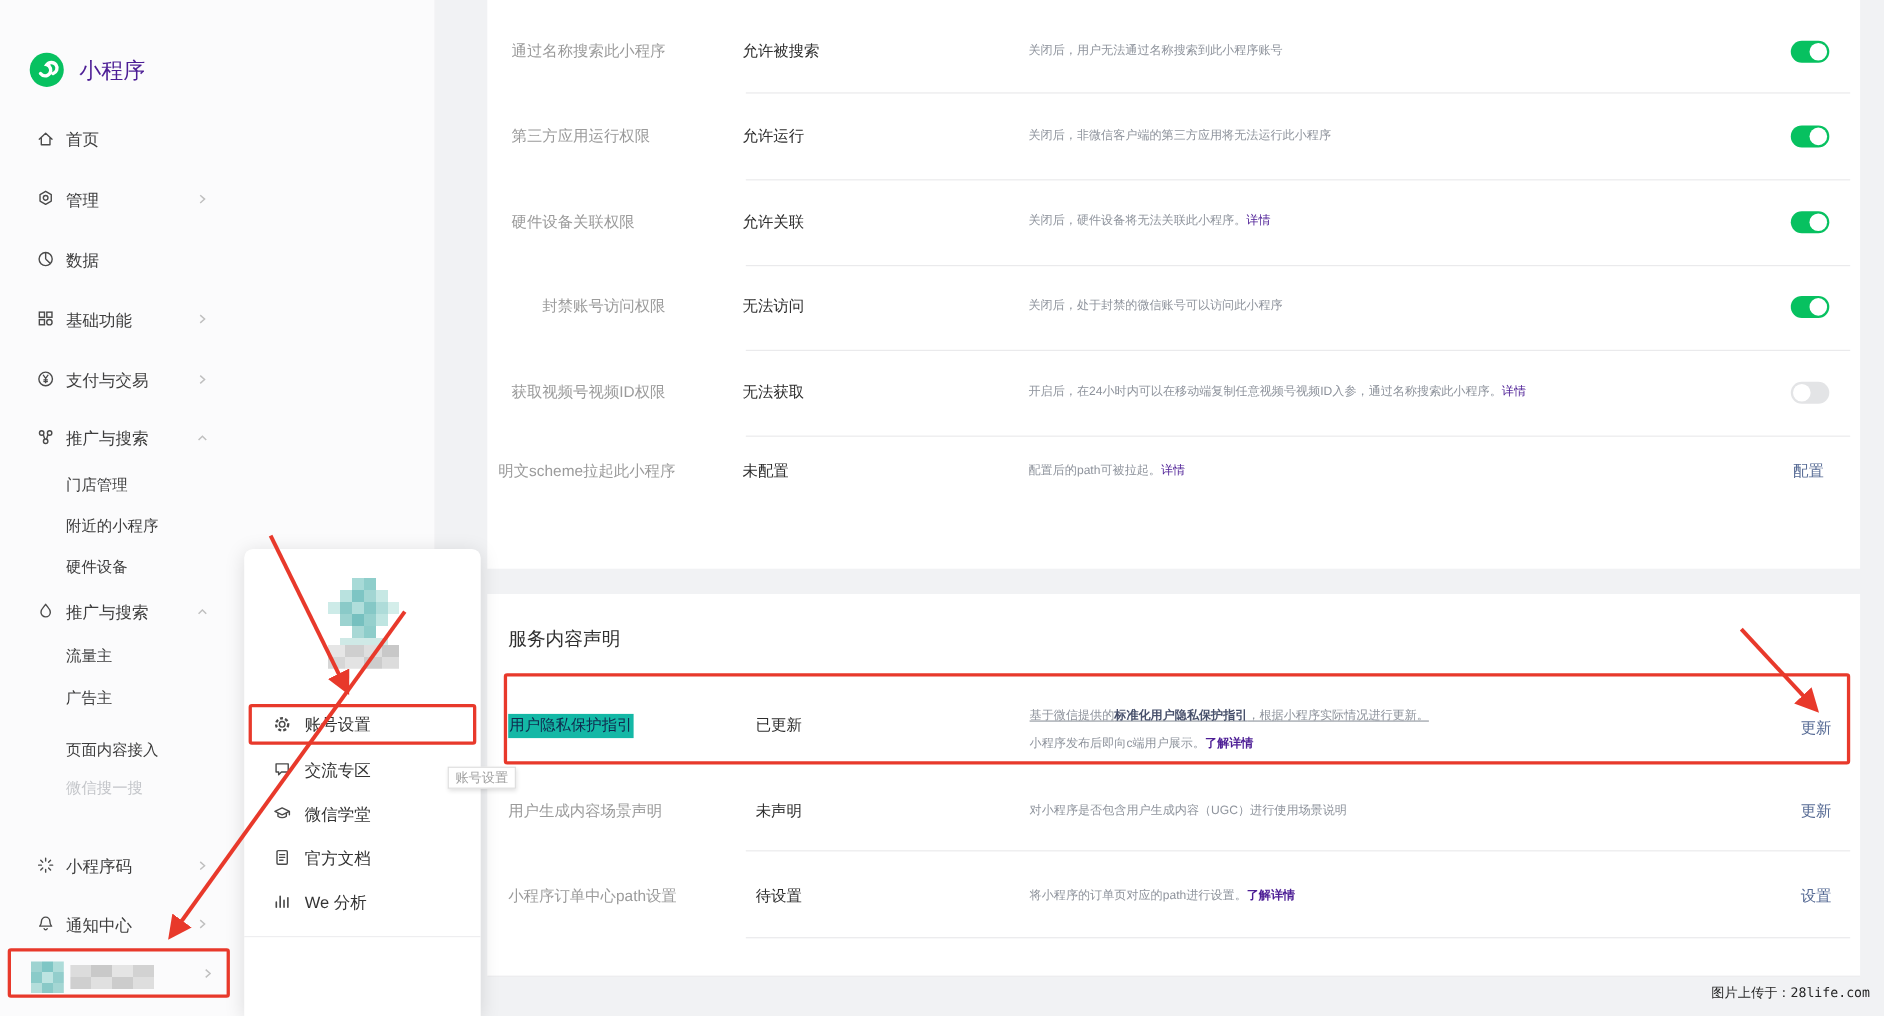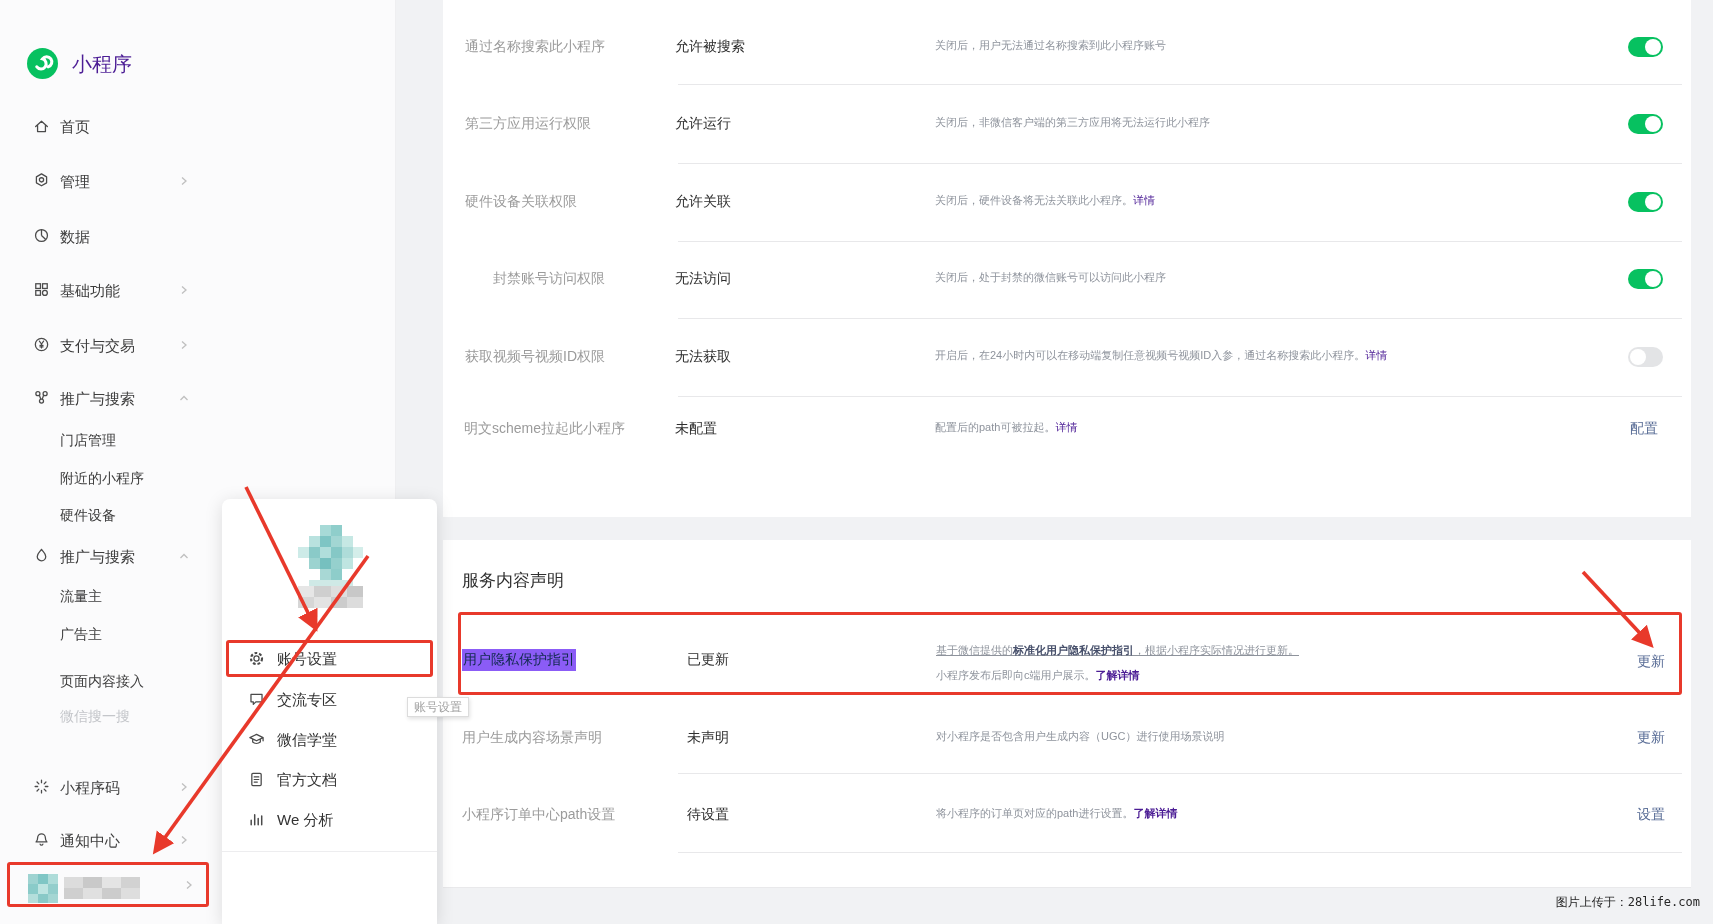--- a/index.html
+++ b/index.html
@@ -33,21 +33,21 @@
   .app-title { position:absolute; left:72px; top:51px; font-size:20px; color:#4c1d95;text-align:center; }
   
   .popup { position:absolute; left:222px; top:499px; width:215px; height:425px; background:#fff; border-radius:8px 8px 0 0; box-shadow:0 3px 18px rgba(0,0,0,.13); }
   .pp-item { position:absolute; left:0; width:215px; height:40px; cursor:pointer; }
   .pp-item .lbl { position:absolute; left:55px; top:11px; font-size:15px; color:#333; white-space:nowrap; }
   .pp-item svg { position:absolute; left:26px; top:11px; }
   .pp-div { position:absolute; left:0px; top:352px; width:215px; height:1px; background:#ededef; }
   
   .red-box { position:absolute; border:3px solid #e8392b; border-radius:3px; z-index:40; pointer-events:none; }
   .tooltip { position:absolute; left:407px; top:697px; width:62px; height:20px; background:#fff; border:1px solid #dcdcdc; box-shadow:1px 2px 4px rgba(0,0,0,.12); font-size:12px; color:#a0a0a0; text-align:center; line-height:19px; z-index:25; }
-  .sel { background:#8b5cf6; color:#10294d; }
+  .sel { background:#14b8a6; color:#10294d; }
   .watermark { position:absolute; right:13px; top:894px; font-family:"DejaVu Sans Mono","Liberation Mono",monospace; font-size:12px; color:#262626; }
   svg.icon { display:block; }
 </style>
 </head>
 <body>
 
 <div class="card" style="left:443px; top:-30px; width:1248px; height:547px;"></div>
 <div class="card" style="left:443px; top:540px; width:1248px; height:348px; border-bottom:1px solid #e9e9eb;"></div>
 
 <span class="row-label" style="left:465px; top:38px;">通过名称搜索此小程序</span>
@@ -83,21 +83,21 @@
 <div class="hdiv" style="left:678px; top:318px; width:1004px;"></div>
 
 <span class="row-label" style="left:465px; top:348px;">获取视频号视频ID权限</span>
 <span class="row-value" style="left:675px; top:348px;">无法获取</span>
 <span class="row-desc" style="left:935px; top:348px;"><span>开启后，在24小时内可以在移动端复制任意视频号视频ID入参，通过名称搜索此小程序。</span><a class="lnk">详情</a></span>
 <div class="toggle off" style="left:1628px; top:347px;">
     <div class="knob"></div>
   </div>
 <div class="hdiv" style="left:678px; top:396px; width:1004px;"></div>
 
-<span class="row-label" style="left:464px; top:420px;text-align:right;">明文scheme拉起此小程序</span>
+<span class="row-label" style="left:453px; top:420px;text-align:right;">明文scheme拉起此小程序</span>
 <span class="row-value" style="left:675px; top:420px;">未配置</span>
 <span class="row-desc" style="left:935px; top:420px;"><span>配置后的path可被拉起。</span><a class="lnk">详情</a></span>
 <a class="act-link" style="right:55px; top:420px;">配置</a>
 
 <span class="sec-title" style="left:462px; top:569px;">服务内容声明</span>
 
 <span class="row-label sel" style="left:462px; top:649px; color:#10294d; padding:2px 1px;">用户隐私保护指引</span>
 <span class="row-value" style="left:687px; top:651px;">已更新</span>
 <span class="row-desc" style="left:936px; top:643px;text-decoration:underline;"><span>基于微信提供的</span><b>标准化用户隐私保护指引</b><span>，根据小程序实际情况进行更新。</span></span>
 <span class="row-desc" style="left:936px; top:668px;"><span>小程序发布后即向c端用户展示。</span><a class="lnk" style="font-weight:700;">了解详情</a></span>

